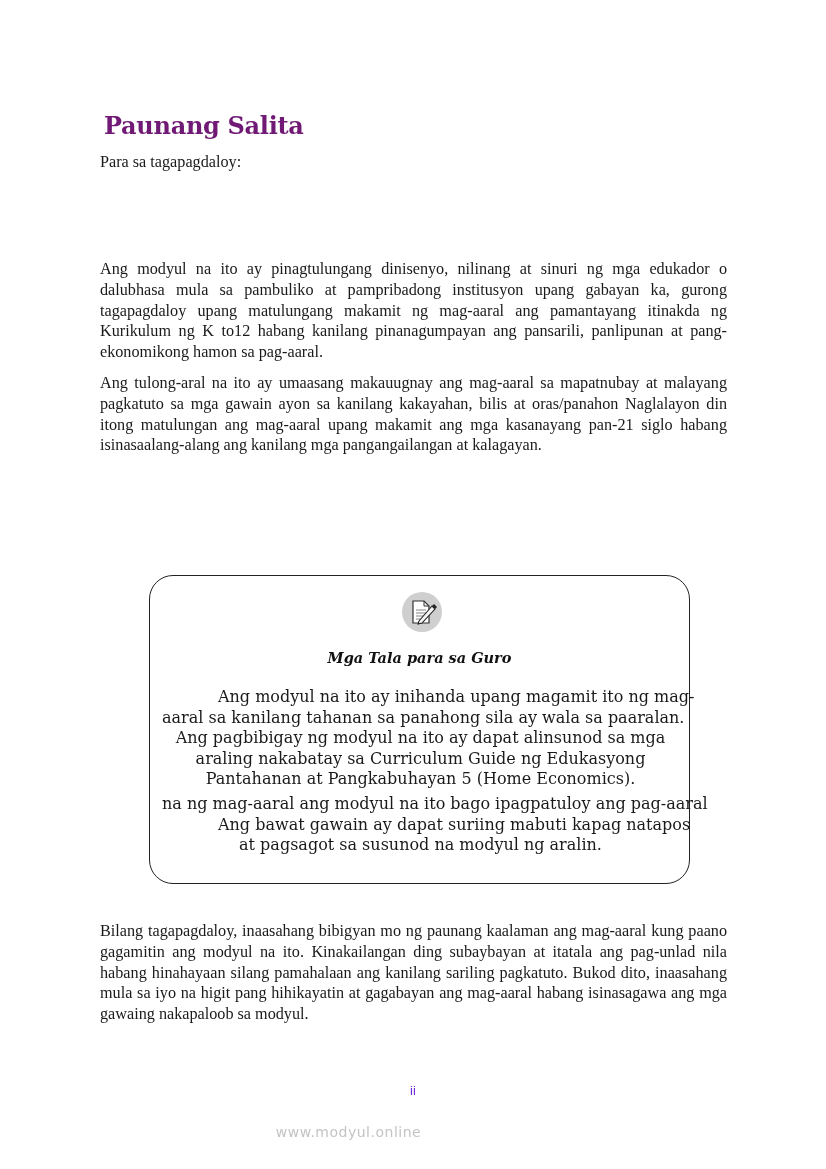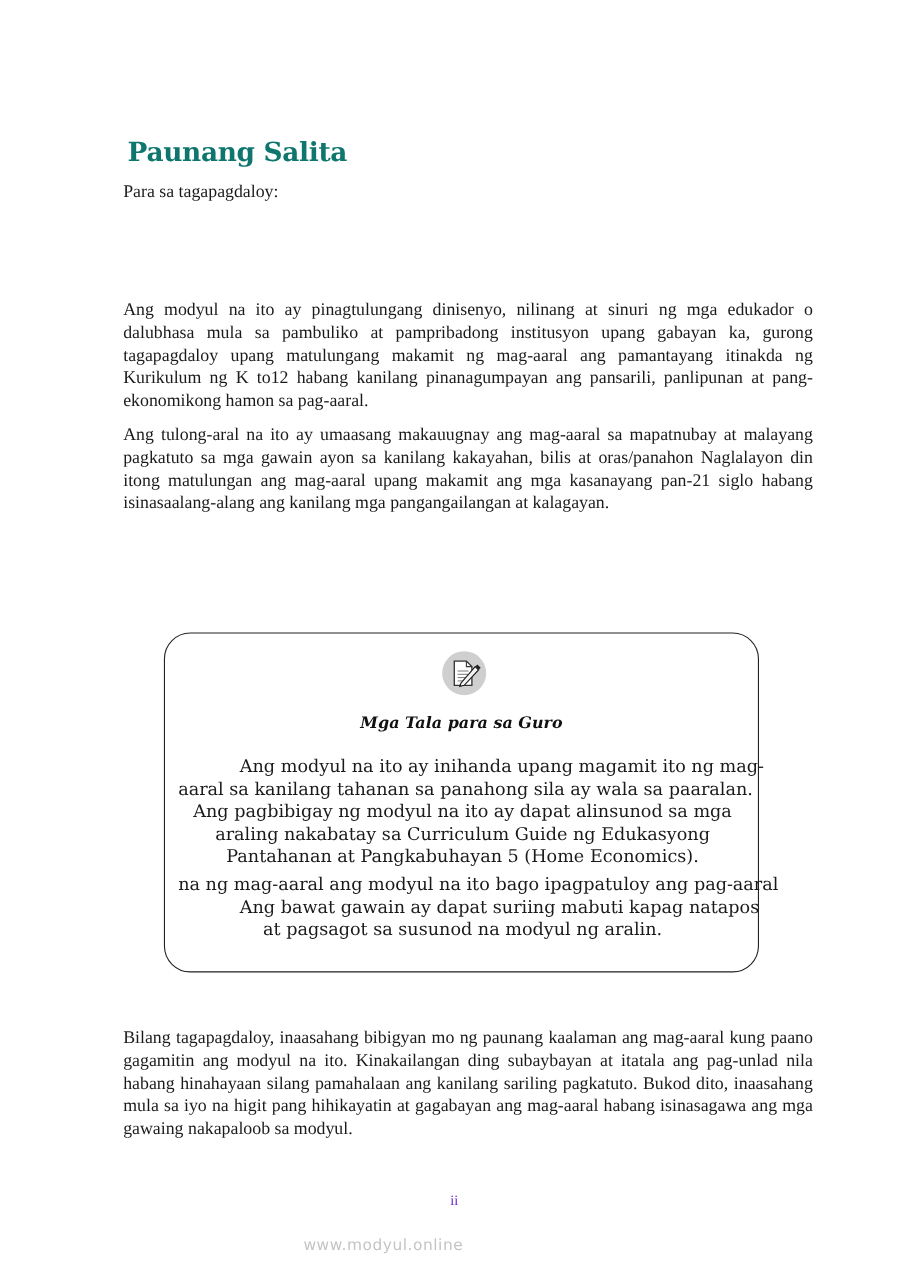--- a/index.html
+++ b/index.html
@@ -1,37 +1,37 @@
 <!DOCTYPE html>
 <html><head>
 <meta charset="utf-8">
 <style>
   html, body { margin: 0; padding: 0; background: #ffffff; }
   body { width: 826px; height: 1169px; position: relative; overflow: hidden; }
   .page { position: absolute; left: 0; top: 0; width: 826px; height: 1169px; background: #fff; color: #111; }
-  .title { position: absolute; left: 100px; top: 107px; margin: 16px; font-family: "DejaVu Serif", serif; font-weight: bold; font-size: 24px; letter-spacing: -0.3px; color: #0f766e; }
-  .body-text { position: absolute; left: 100px; width: 627px; font-family: "Liberation Serif", serif; font-size: 16.2px; line-height: 20.8px; color: #1a1a1a; margin: 12px; text-align: justify; }
+  .title { position: absolute; left: 100px; top: 107px; margin: 4px; font-family: "DejaVu Serif", serif; font-weight: bold; font-size: 24px; letter-spacing: -0.3px; color: #701a75; }
+  .body-text { position: absolute; left: 100px; width: 627px; font-family: "Liberation Serif", serif; font-size: 16.2px; line-height: 20.8px; color: #1a1a1a; margin: 0; text-align: justify; }
   .body-text.left { text-align: left; }
   .body-text b { font-family: "DejaVu Serif", serif; font-size: 14.5px; font-weight: bold; color: #000; }
   #p-greeting { top: 152px; }
   #p-welcome { top: 186px; }
   #p-module { top: 259px; }
   #p-tulong { top: 373px; }
   #p-bilang { top: 487px; }
   #p-final { top: 921px; }
   .notebox { position: absolute; left: 149px; top: 575px; width: 541px; height: 309px; border: 1.6px solid #222; border-radius: 24px; box-sizing: border-box; }
   .note-icon { position: absolute; left: 252px; top: 16px; width: 40px; height: 40px; border-radius: 50%; background: #cfcfcf; }
   .note-icon svg { position: absolute; left: 0; top: 0; }
   .note-title { position: absolute; left: 0; top: 73px; width: 100%; text-align: center; font-family: "DejaVu Serif", serif; font-style: italic; font-weight: bold; font-size: 14.5px; color: #111; }
   .note-para { position: absolute; left: 12px; width: 517px; text-align: center; font-family: "DejaVu Serif", serif; font-size: 16px; line-height: 20.5px; color: #1a1a1a; margin: 0; }
   .note-para .line { display: block; white-space: nowrap; }
   #note-p1 { top: 111px; }
   #note-p2 { top: 218px; }
   .indent { padding-left: 56px; }
-  .page-num { position: absolute; left: 0; top: 1083px; width: 826px; text-align: center; font-family: Liberation Serif, serif; font-size: 13px; color: #6d28d9; }
+  .page-num { position: absolute; left: 0; top: 1083px; width: 826px; text-align: center; font-family: Liberation Sans, sans-serif; font-size: 13px; color: #6d28d9; }
   .watermark { position: absolute; left: 0; top: 1124px; width: 697px; text-align: center; font-family: "DejaVu Sans", sans-serif; font-size: 14px; letter-spacing: 0.5px; color: #c4c4c4; }
 </style>
 </head>
 <body>
 
 <div class="page">
 
   <h1 class="title">Paunang Salita</h1>
 
   <p class="body-text left" id="p-greeting">Para sa tagapagdaloy:</p>

